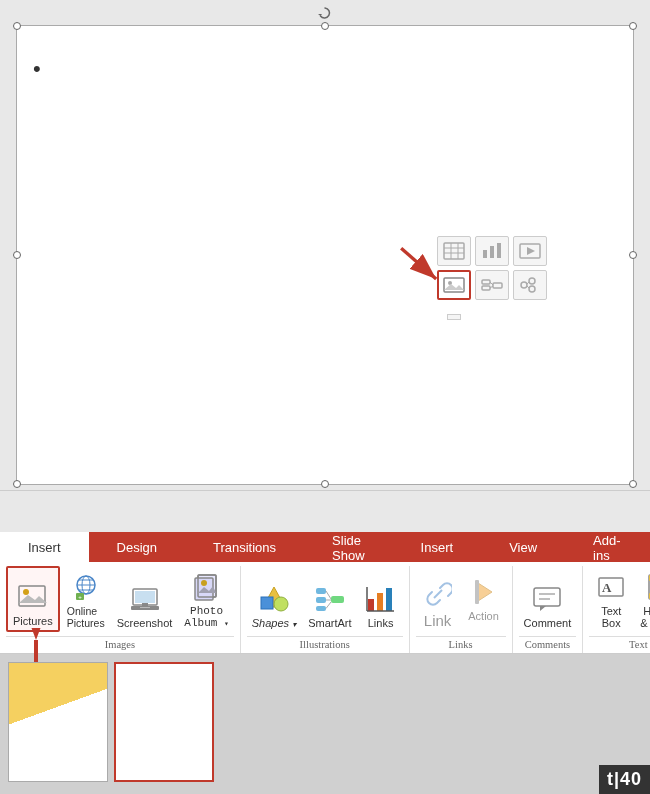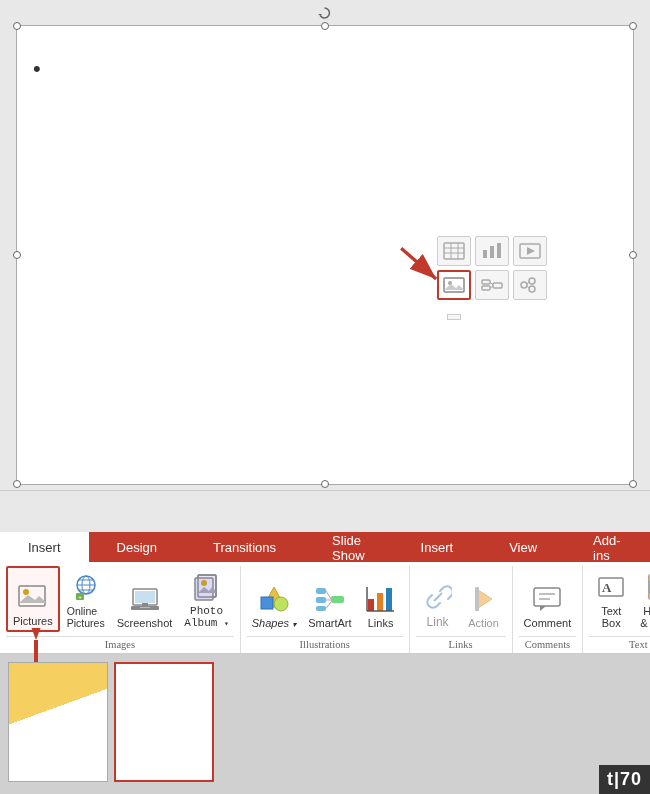--- a/index.html
+++ b/index.html
@@ -523,24 +523,24 @@
     <div class="ribbon-buttons">
 
       <div class="ribbon-btn" style="opacity:0.5;">
         <div class="icon-container">
           <svg width="28" height="28" viewBox="0 0 28 28">
             <path d="M10 18 L18 10" stroke="#4a86c8" stroke-width="2" fill="none"></path>
             <path d="M8 12 L5 15 A5 5 0 0 0 13 23 L16 20" stroke="#4a86c8" stroke-width="2" fill="none" stroke-linecap="round"></path>
             <path d="M16 8 L19 5 A5 5 0 0 1 27 13 L24 16" stroke="#4a86c8" stroke-width="2" fill="none" stroke-linecap="round"></path>
           </svg>
         </div>
-        <span style="font-size:12px;">Link</span>
-      </div>
-
-      <div class="ribbon-btn" style="opacity:0.5;">
+        <span style="font-size:15px;">Link</span>
+      </div>
+
+      <div class="ribbon-btn" style="opacity:0.5;justify-content:center;">
         <div class="icon-container">
           <svg width="28" height="28" viewBox="0 0 28 28">
             <polygon points="8,5 22,14 8,23" fill="#f0a030" stroke="#c08010" stroke-width="1"></polygon>
             <rect x="5" y="2" width="4" height="24" rx="1" fill="#888"></rect>
           </svg>
         </div>
         <span style="font-size:11px;">Action</span>
       </div>
     </div>
     <div class="ribbon-group-label">Links</div>
@@ -598,14 +598,14 @@
 <div class="filmstrip">
   <div class="film-slide">
     <div style="background: linear-gradient(160deg, #f5d060 0%, #f5d060 40%, #fff 40%); width:100%;height:100%;"></div>
   </div>
   <div class="film-slide active-border">
     <div style="background:#fff;width:100%;height:100%;"></div>
   </div>
 </div>
 
 <div class="watermark">
-  <span>t|70</span>
+  <span>t|40</span>
 </div>
 
 </body></html>

